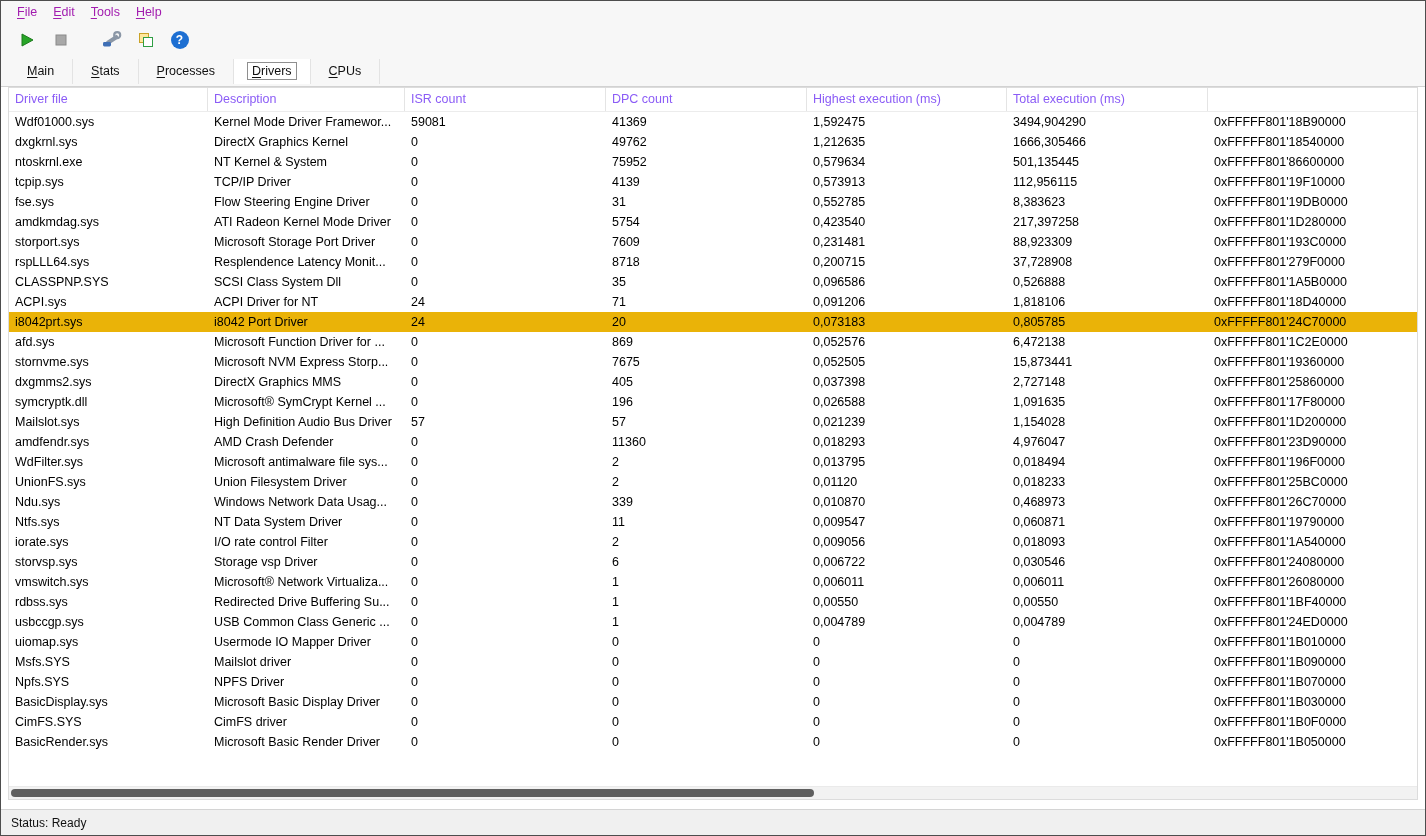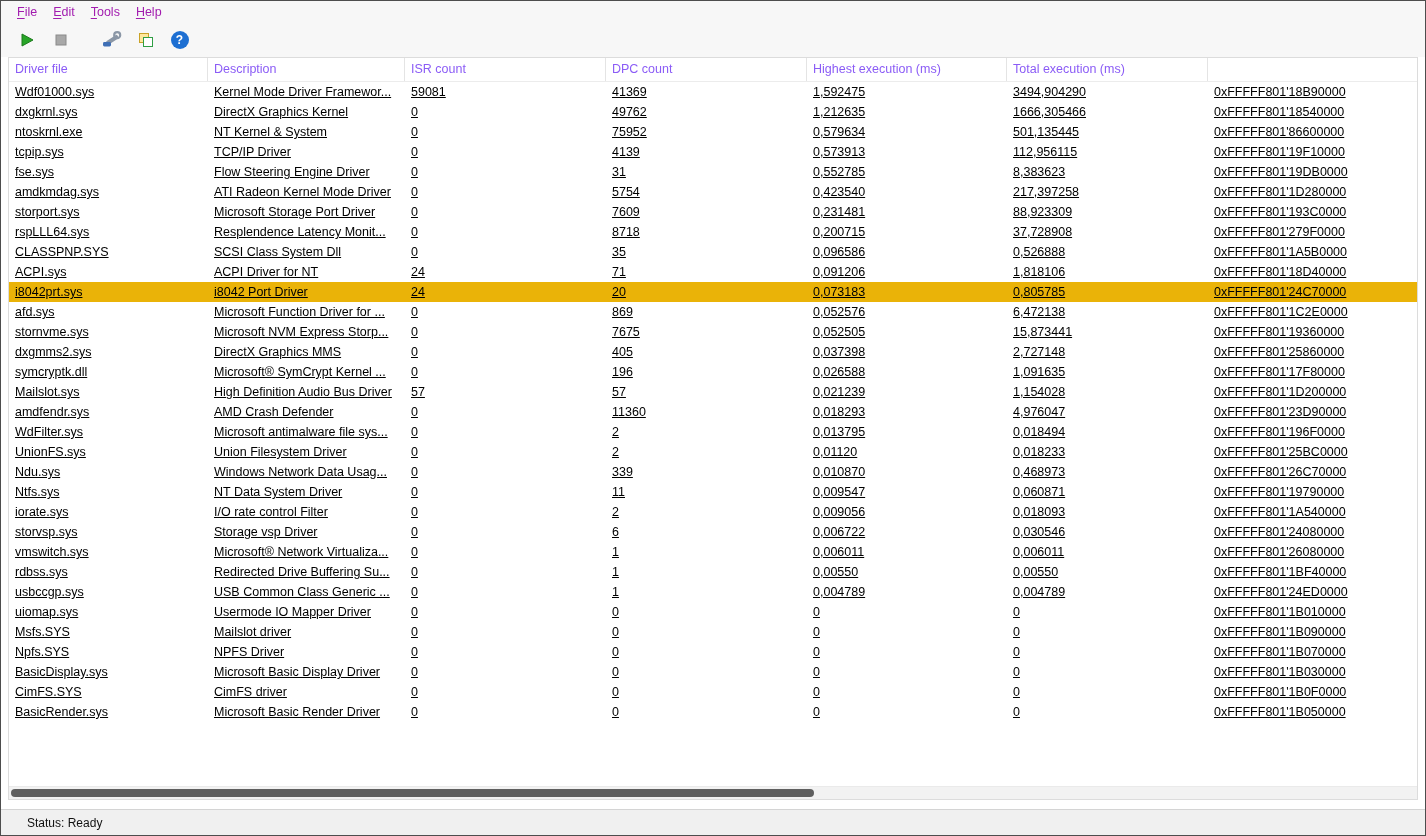--- a/index.html
+++ b/index.html
@@ -39,31 +39,31 @@
   .tab { padding: 5px 13px 6px; font-size: 12.5px; color: #101010; border-right: 1px solid #e3e3e3; }
   .tab-box { border: 1px solid transparent; padding: 1px 4px; }
   .tab.selected { background: #ffffff; }
   .tab.selected .tab-box { border: 1px solid #8f8f8f; }
 
   
   .table-wrap { flex: 1; min-height: 0; margin: 0 7px 9px 7px; border: 1px solid #dcdcdc; display: flex; flex-direction: column; background: #fff; }
   .grid-cols { display: grid; grid-template-columns: 199px 197px 201px 201px 200px 201px 1fr; }
   .thead { flex: 0 0 24px; border-bottom: 1px solid #ececec; }
   .hcell { font-size: 12.5px; line-height: 23px; padding-left: 6px; border-right: 1px solid #e4e4e4; color: #8b5cf6; white-space: nowrap; overflow: hidden; }
-  .tbody { flex: 1; min-height: 0; overflow: hidden; text-decoration: underline; }
+  .tbody { flex: 1; min-height: 0; overflow: hidden; }
   .row { height: 20px; }
   .row.selected { background: #eab308; }
   .cell { font-size: 12.5px; line-height: 20px; padding-left: 6px; white-space: nowrap; overflow: hidden; color: #000; }
 
   
   .hscroll { flex: 0 0 13px; background: #f2f2f2; border-top: 1px solid #eaeaea; position: relative; }
   .hthumb { position: absolute; top: 2px; bottom: 2px; left: 2px; width: 57%; background: #5f5f5f; border-radius: 4px; }
 
   
-  .statusbar { flex: 0 0 26px; background: #f0f0f0; border-top: 1px solid #d4d4d4; display: flex; align-items: center; padding-left: 26px; font-size: 12px; color: #101010; }
+  .statusbar { flex: 0 0 26px; background: #f0f0f0; border-top: 1px solid #d4d4d4; display: flex; align-items: center; padding-left: 10px; font-size: 12px; color: #101010; }
 </style>
 </head>
 <body>
 
 <div class="window">
 
 
   <div class="menubar">
       <span class="menu-item"><u>F</u>ile</span>
       <span class="menu-item"><u>E</u>dit</span>
@@ -94,20 +94,27 @@
       <svg width="18" height="18">
         <rect x="2.5" y="2.5" width="9" height="9" fill="#ffe79c" stroke="#c9a227"></rect>
         <rect x="6.5" y="6.5" width="9" height="9" fill="#ffffff" stroke="#2f9e44"></rect>
       </svg>
     </button>
     <button class="tb-btn">
       <span class="help-circle">?</span>
     </button>
   </div>
 
+  <div class="tabbar">
+      <div class="tab"><span class="tab-box"><u>M</u>ain</span></div>
+      <div class="tab"><span class="tab-box"><u>S</u>tats</span></div>
+      <div class="tab"><span class="tab-box"><u>P</u>rocesses</span></div>
+      <div class="tab selected"><span class="tab-box"><u>D</u>rivers</span></div>
+      <div class="tab"><span class="tab-box"><u>C</u>PUs</span></div>
+    </div>
 
   <div class="table-wrap">
     <div class="thead grid-cols">
         <div class="hcell">Driver file</div>
         <div class="hcell">Description</div>
         <div class="hcell">ISR count</div>
         <div class="hcell">DPC count</div>
         <div class="hcell">Highest execution (ms)</div>
         <div class="hcell">Total execution (ms)</div>
       </div>

